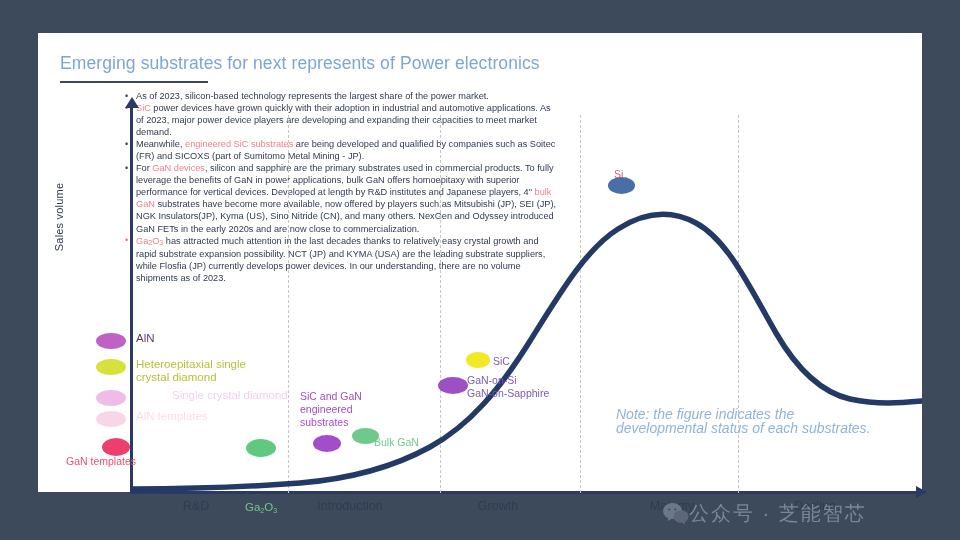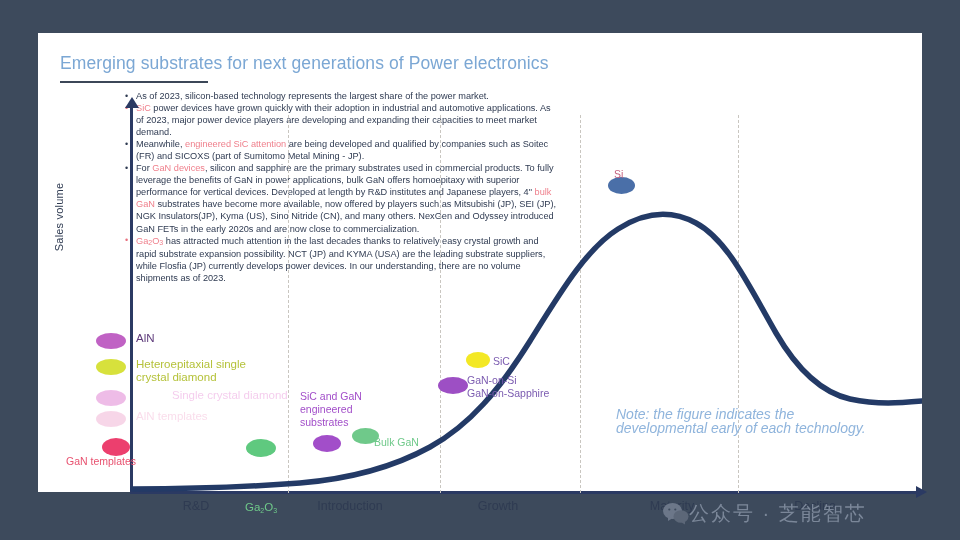--- a/index.html
+++ b/index.html
@@ -156,27 +156,27 @@
     font-size:20px;
     letter-spacing:2px;
   }
   #wm-icon{display:block;}
 </style>
 </head>
 <body>
 
 <div id="slide">
 
-  <div id="title">Emerging substrates for next generations of Power electronics</div>
+  <div id="title">Emerging substrates for next represents of Power electronics</div>
   <div id="title-rule"></div>
 
   <div id="bullets">
       <div class="bullet">As of 2023, silicon-based technology represents the largest share of the power market.</div>
       <div class="bullet red"><span class="hi">SiC</span> power devices have grown quickly with their adoption in industrial and automotive applications. As of 2023, major power device players are developing and expanding their capacities to meet market demand.</div>
-      <div class="bullet">Meanwhile, <span class="hi">engineered SiC attention</span> are being developed and qualified by companies such as Soitec (FR) and SICOXS (part of Sumitomo Metal Mining - JP).</div>
+      <div class="bullet">Meanwhile, <span class="hi">engineered SiC substrates</span> are being developed and qualified by companies such as Soitec (FR) and SICOXS (part of Sumitomo Metal Mining - JP).</div>
       <div class="bullet">For <span class="hi">GaN devices</span>, silicon and sapphire are the primary substrates used in commercial products. To fully leverage the benefits of GaN in power applications, bulk GaN offers homoepitaxy with superior performance for vertical devices. Developed at length by R&amp;D institutes and Japanese players, 4" <span class="hi">bulk GaN</span> substrates have become more available, now offered by players such as Mitsubishi (JP), SEI (JP), NGK Insulators(JP), Kyma (US), Sino Nitride (CN), and many others. NexGen and Odyssey introduced GaN FETs in the early 2020s and are now close to commercialization.</div>
       <div class="bullet red"><span class="hi">Ga<sub>2</sub>O<sub>3</sub></span> has attracted much attention in the last decades thanks to relatively easy crystal growth and rapid substrate expansion possibility. NCT (JP) and KYMA (USA) are the leading substrate suppliers, while Flosfia (JP) currently develops power devices. In our understanding, there are no volume shipments as of 2023.</div>
     </div>
 
   <div id="y-arrow"></div>
   <div id="y-axis"></div>
   <div id="x-axis"></div>
   <div id="x-arrow"></div>
   <div id="y-label">Sales volume</div>
 
@@ -244,21 +244,21 @@
       <div class="phase" style="left: 158px; transform: translateX(-50%);">R&amp;D</div>
       <div class="phase green" style="left: 223px; transform: translateX(-50%);">Ga<sub>2</sub>O<sub>3</sub></div>
       <div class="phase" style="left: 312px; transform: translateX(-50%);">Introduction</div>
       <div class="phase" style="left: 460px; transform: translateX(-50%);">Growth</div>
       <div class="phase" style="left: 634px; transform: translateX(-50%);">Maturity</div>
       <div class="phase" style="left: 777px; transform: translateX(-50%);">Decline</div>
     </div>
 
   <div id="note">
       <div>Note: the figure indicates the</div>
-      <div>developmental early of each technology.</div>
+      <div>developmental status of each substrates.</div>
     </div>
 
 </div>
 
 <div id="watermark">
   <svg id="wm-icon" width="26" height="22" viewBox="0 0 26 22">
     <ellipse cx="9.5" cy="8" rx="9.5" ry="8" fill="#6c7789"></ellipse>
     <polygon points="5,13 5,18 9,15.5" fill="#6c7789"></polygon>
     <ellipse cx="18" cy="13.5" rx="7.5" ry="6.3" fill="#5c6778"></ellipse>
     <polygon points="22,18 22,21.5 18.5,19.5" fill="#5c6778"></polygon>

